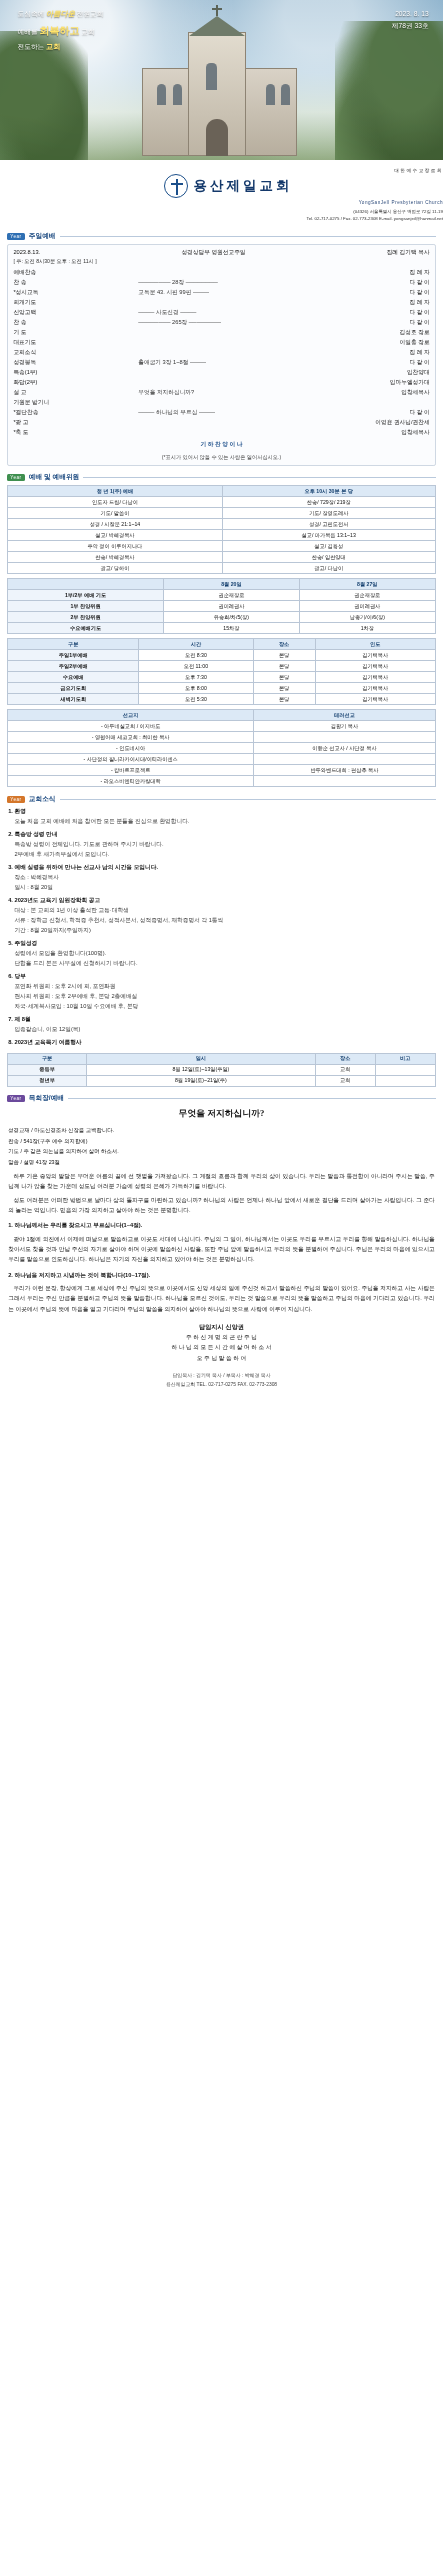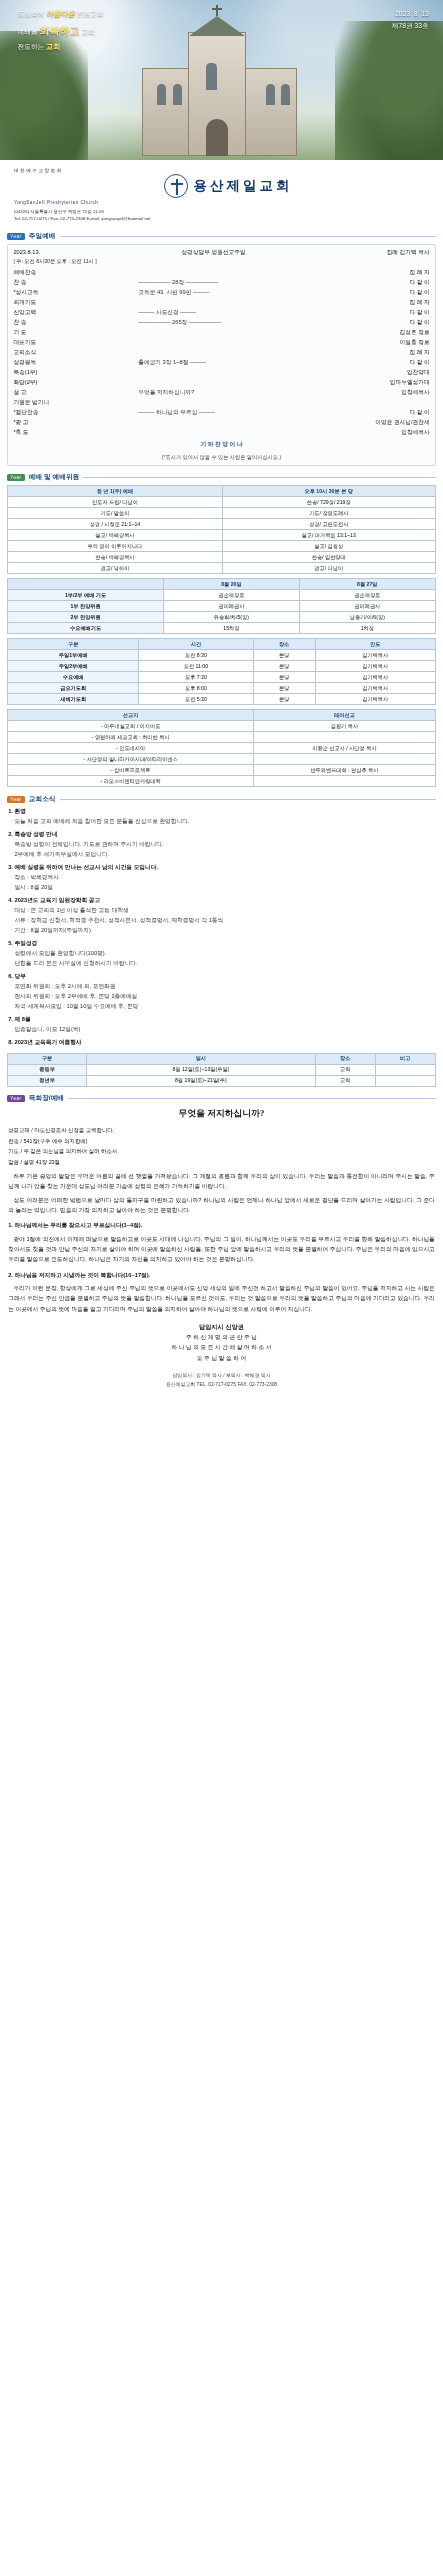--- a/index.html
+++ b/index.html
@@ -85,21 +85,21 @@
   .hero .headline .l2 { font-size:6.7px; }
   .hero .headline .l2 b { color:#ffe36b; font-size:10px; }
   .hero .headline .l3 { font-size:6.7px; }
   .hero .headline .l3 b { color:#ffe36b; font-size:7.2px; }
   .hero .dateblock {
     position:absolute; right:14.4px; top:8.2px; text-align:right; color:#fff;
     text-shadow:0 0.5px 1.5px rgba(0,0,0,.6); font-size:6.7px; line-height:1.8;
   }
 
   
-  .brand { padding:8.2px 0 3.1px; text-align:left;margin-left:14px; }
+  .brand { padding:8.2px 0 3.1px; text-align:right;margin-left:14px; }
   .brand .kor-small { font-size:4.6px; letter-spacing:1.5px; color:#222; }
   .brand .row { display:flex; align-items:center; justify-content:center; gap:5.2px; margin-top:1px;}
   .brand .mark {
     width:24px; height:24px; border:1px solid #1b4f8a; border-radius:50%;
     position:relative; flex:0 0 auto;
   }
   .brand .mark:before {
     content:""; position:absolute; left:10.8px; top:3.6px; width:1.5px; height:16.5px; background:#1b4f8a;
   }
   .brand .mark:after {

